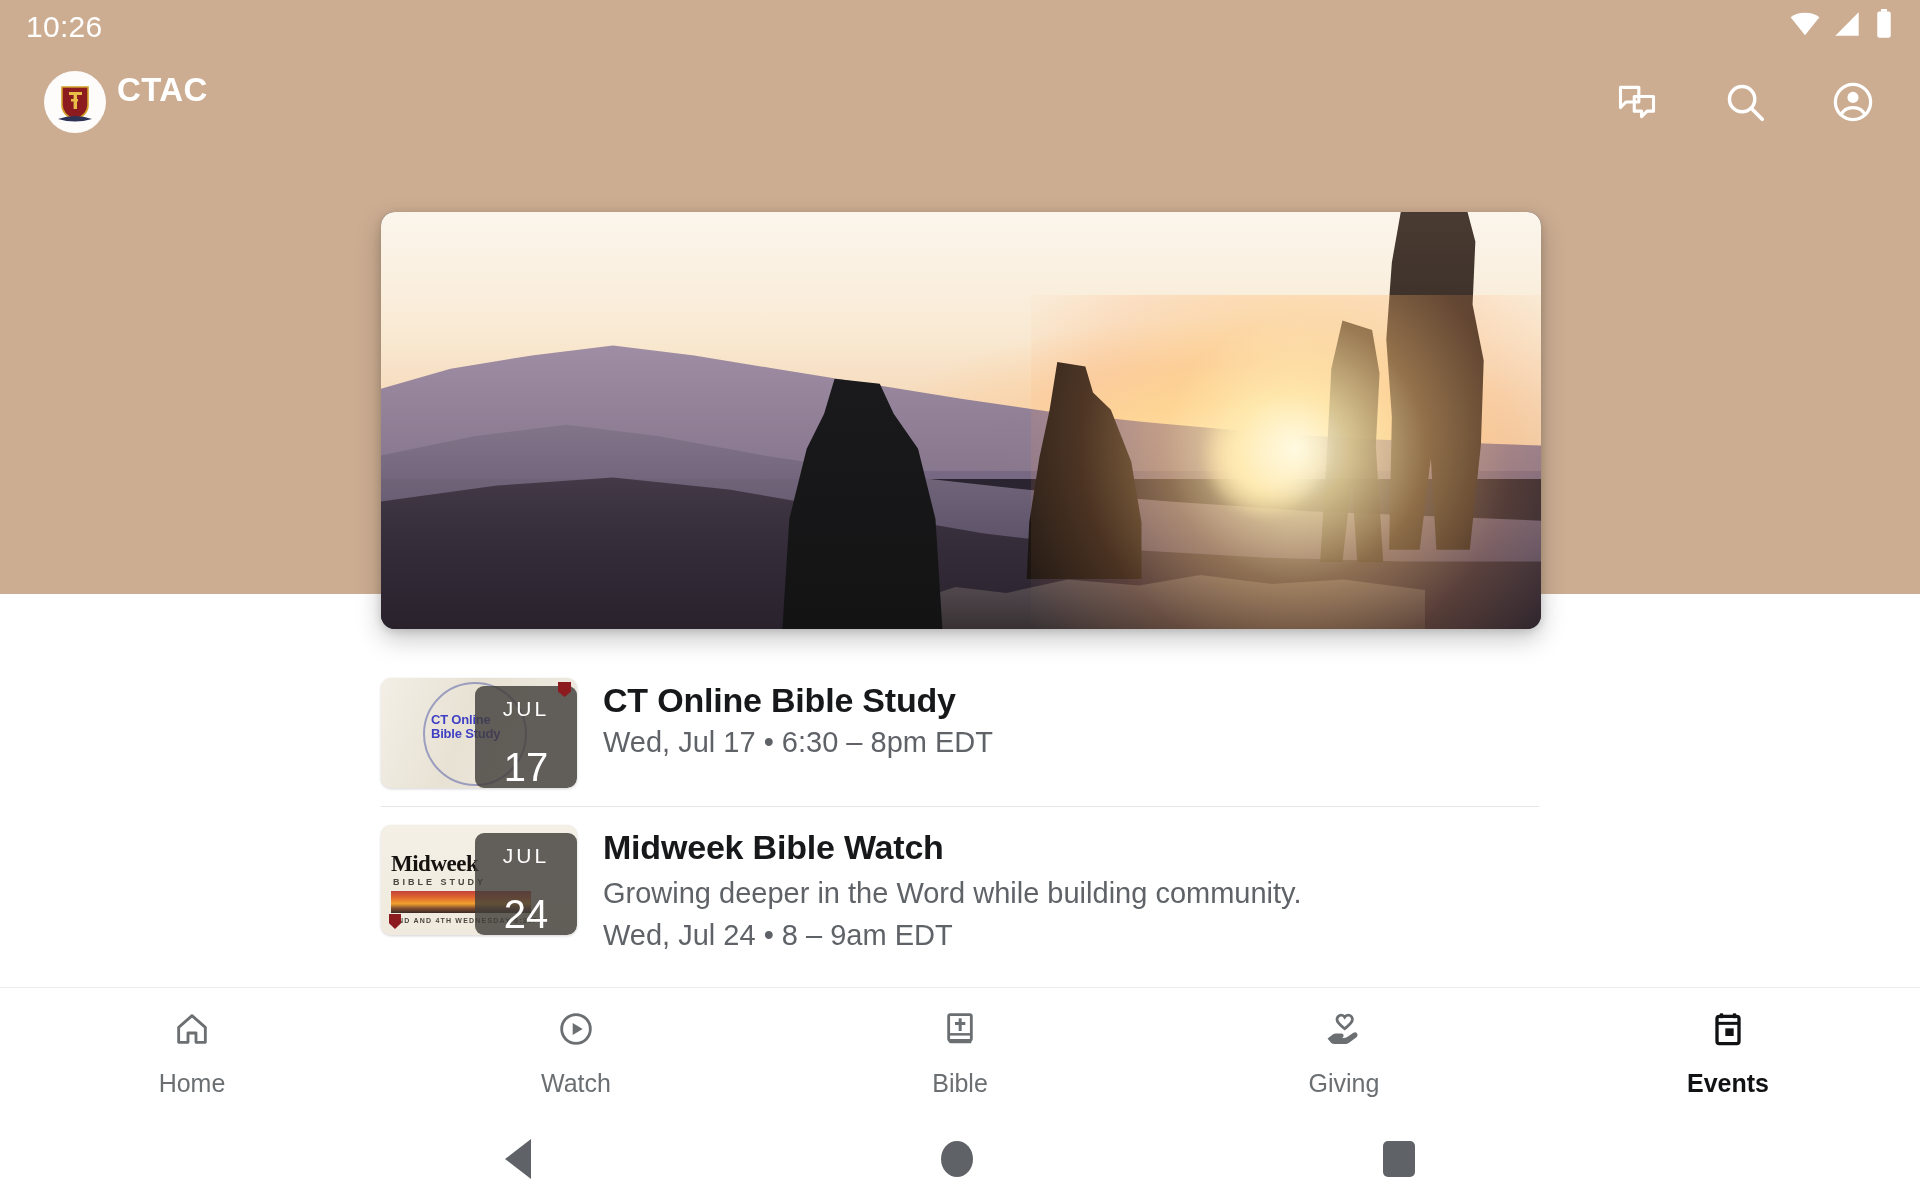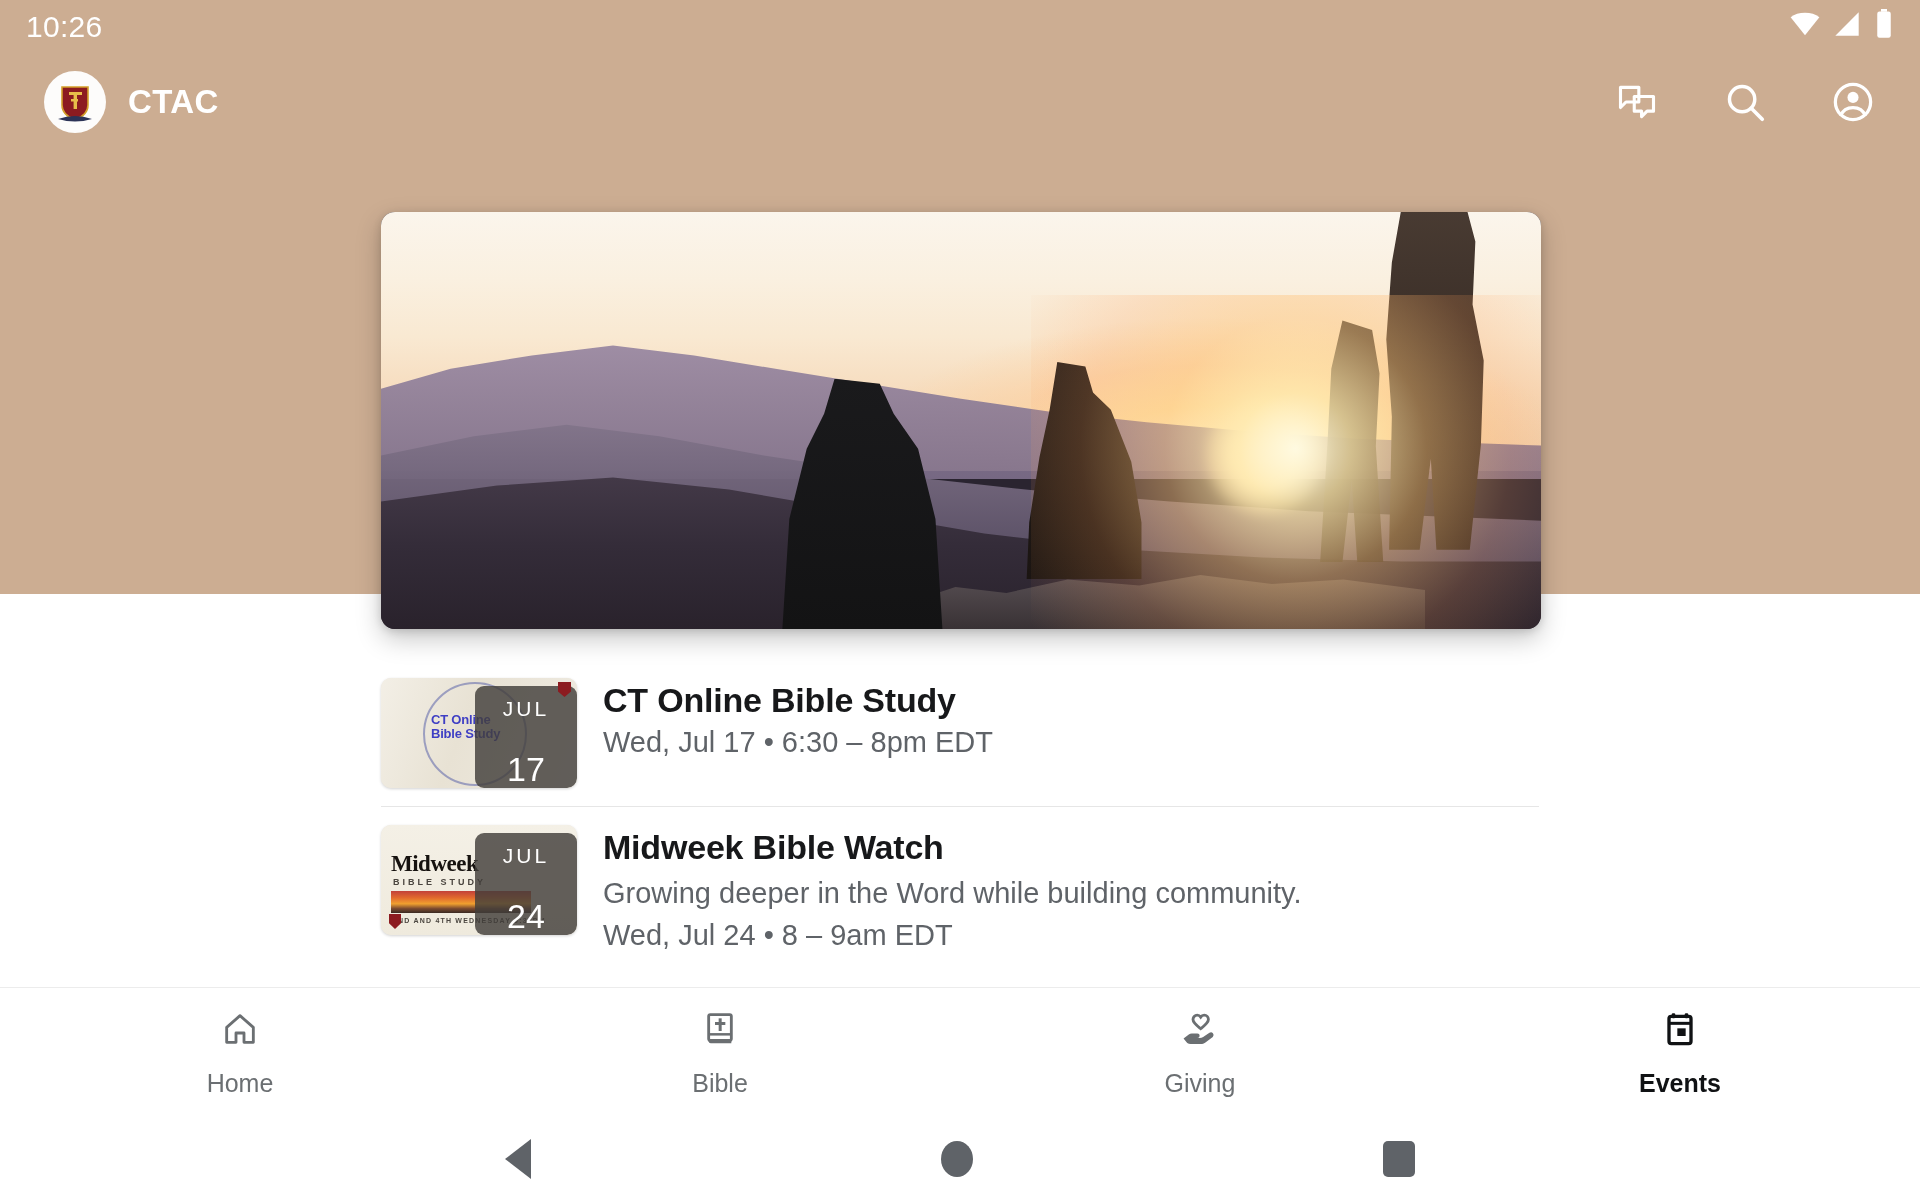--- a/index.html
+++ b/index.html
@@ -43,21 +43,21 @@
 
   
   .app-bar {
     position: absolute; left: 0; top: 52px;
     width: 1920px; height: 100px;
     display: flex; align-items: center;
     justify-content: space-between;
     padding: 0 38px 0 44px;
     z-index: 6;
   }
-  .brand { display: flex; align-items: center; gap: 22px; }
+  .brand { display: flex; align-items: flex-start; gap: 11px; }
   .brand-logo {
     width: 62px; height: 62px;
     border-radius: 50%;
     background: #fdfcfb;
     display: flex; align-items: center; justify-content: center;
     overflow: hidden;
     flex: none;
   }
   .brand-title {
     color: #ffffff;
@@ -229,21 +229,21 @@
     color: #ffffff;
     display: flex; flex-direction: column;
     align-items: center; justify-content: space-between;
     padding-top: 12px;
   }
   .date-badge .m {
     font-size: 21px; letter-spacing: 3px; font-weight: 500;
     line-height: 1;
   }
   .date-badge .d {
-    font-size: 34px; font-weight: 400; line-height: 1.05;
+    font-size: 40px; font-weight: 400; line-height: 1.05;
     margin-top: 8px;
   }
   .thumb-pin {
     position: absolute; right: 6px; top: 4px;
     width: 13px; height: 15px;
     background: #8c1b20;
     clip-path: polygon(0 0, 100% 0, 100% 64%, 50% 100%, 0 64%);
     z-index: 3;
   }
   .event-body { padding-top: 2px; min-width: 0; }
@@ -444,20 +444,29 @@
 
     <div class="nav-item">
       <div class="nav-icon">
         <svg width="40" height="40" viewBox="0 0 24 24">
           <path d="M4 11 12 4 20 11 V20 H14.4 V14.4 H9.6 V20 H4 Z" fill="none" stroke="#6b6f72" stroke-width="1.7" stroke-linejoin="round"></path>
         </svg>
       </div>
       <div class="nav-label">Home</div>
     </div>
 
+    <div class="nav-item">
+      <div class="nav-icon">
+        <svg width="40" height="40" viewBox="0 0 24 24">
+          <circle cx="12" cy="12" r="8.6" fill="none" stroke="#6b6f72" stroke-width="1.7"></circle>
+          <path d="M10 8.4 16 12 10 15.6 Z" fill="#6b6f72"></path>
+        </svg>
+      </div>
+      <div class="nav-label">Watch</div>
+    </div>
 
     <div class="nav-item">
       <div class="nav-icon">
         <svg width="40" height="40" viewBox="0 0 24 24">
           <rect x="5.2" y="3.4" width="13.6" height="15.4" rx="1" fill="none" stroke="#6b6f72" stroke-width="1.7"></rect>
           <line x1="5.2" y1="15.2" x2="18.8" y2="15.2" stroke="#6b6f72" stroke-width="1.5"></line>
           <path d="M5.2 18.8 h13.6 v1.8 H6.4 a1.2 1.2 0 0 1 -1.2 -1.2 z" fill="#6b6f72"></path>
           <rect x="11.2" y="5.6" width="1.8" height="7.6" fill="#6b6f72"></rect>
           <rect x="9" y="7.8" width="6.2" height="1.8" fill="#6b6f72"></rect>
         </svg>

